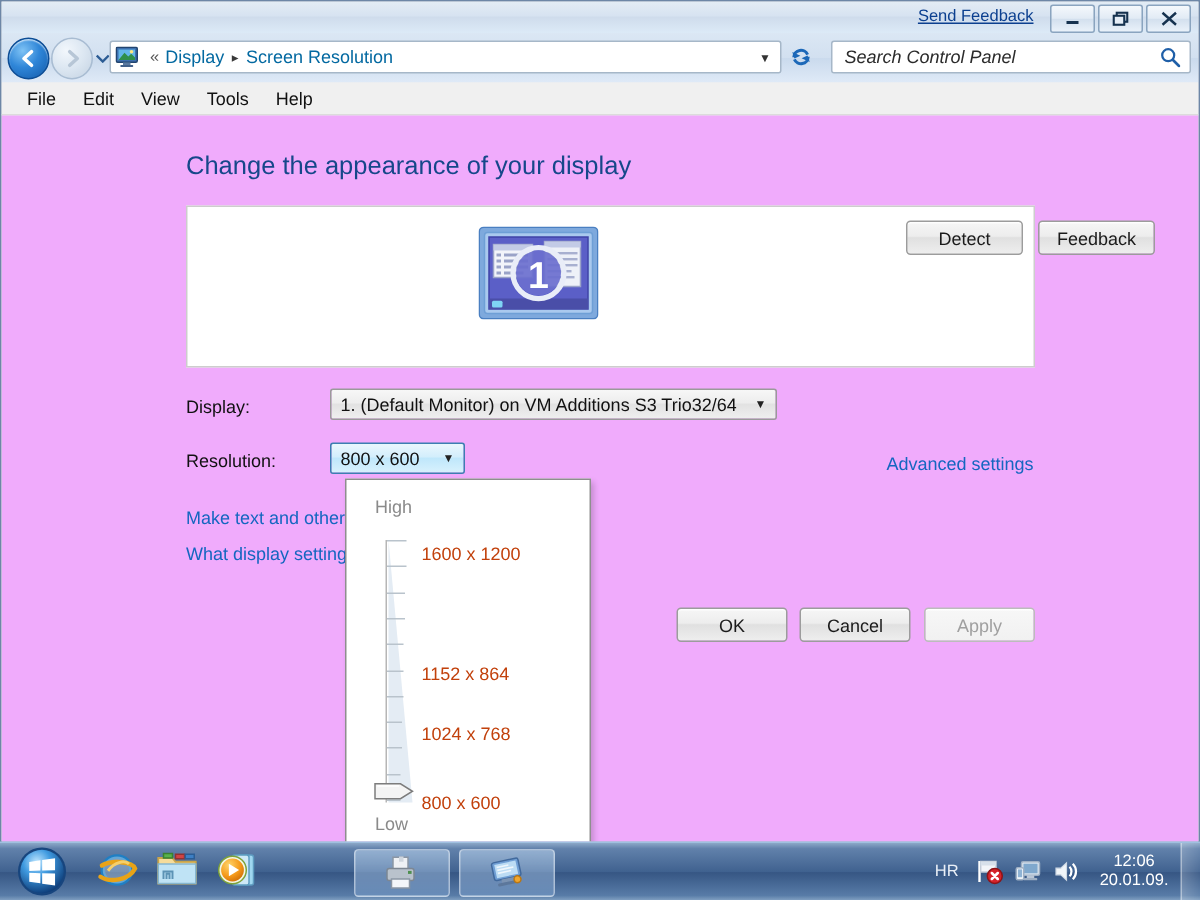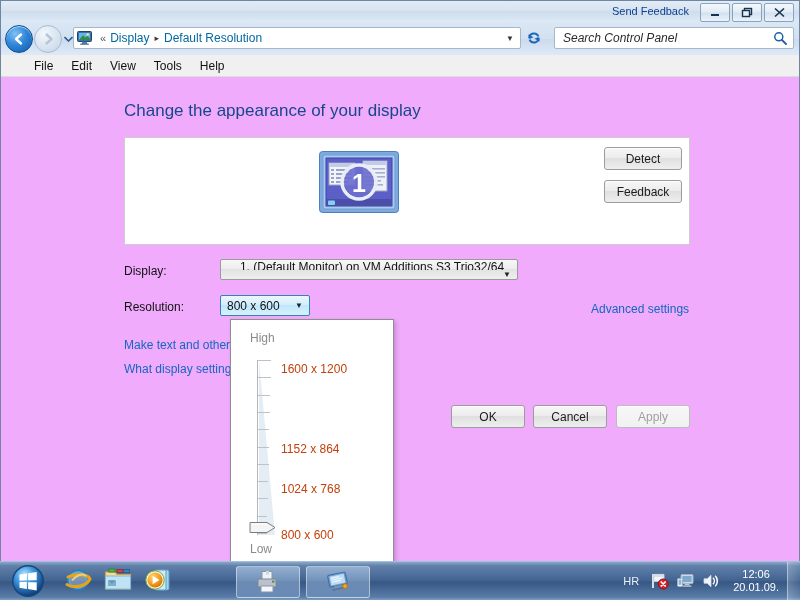--- a/index.html
+++ b/index.html
@@ -19,21 +19,21 @@
     box-sizing:border-box;
     overflow:hidden;
   }
   
   .titlebar{
     position:absolute;left:0;top:0;width:798px;height:21px;
     background:linear-gradient(to bottom,#e3ecf5 0%,#d7e3f1 45%,#cfdcec 50%,#dceaf7 100%);
   }
   .send-feedback{
     position:absolute;right:110px;top:4px;
-    font-size:11px;color:#0b3f8f;cursor:pointer;
+    font-size:11px;color:#0b3f8f;text-decoration:underline;cursor:pointer;
   }
   .wbtns{position:absolute;right:5px;top:2px;display:flex;gap:2px;}
   .wbtn{
     width:28px;height:17px;
     border:1px solid #8aa4bf;border-radius:2px;
     background:linear-gradient(to bottom,#f4f8fc 0%,#e2ebf5 48%,#d3e0ee 52%,#eaf2fa 100%);
     display:flex;align-items:center;justify-content:center;cursor:pointer;
   }
   .wbtn svg{display:block;}
   
@@ -87,21 +87,21 @@
     font-family:"Liberation Sans",sans-serif;font-size:12px;
     font-style:italic;color:#3b3b3b;background:transparent;
   }
   .searchbox input::placeholder{color:#2b2b2b;font-style:italic;opacity:1;}
   .search-icon{margin-right:6px;display:flex;}
   
   .menubar{
     position:absolute;left:0;top:54px;width:798px;height:22px;
     background:#f0f0f0;
     border-bottom:1px solid #dcdcdc;
-    display:flex;align-items:center;padding-left:24px;box-sizing:border-box;
+    display:flex;align-items:center;padding-left:8px;box-sizing:border-box;
   }
   .menuitem{
     padding:2px 9px;font-size:12px;color:#111;cursor:pointer;border-radius:2px;
   }
   
   .content{
     position:absolute;left:0;top:76px;width:798px;height:485px;
     background:#f0abfc;
     overflow:hidden;
   }
@@ -110,21 +110,21 @@
     font-size:17px;color:#16478a;white-space:nowrap;
   }
   .preview-box{
     position:absolute;left:123px;top:60px;width:566px;height:108px;
     border:1px solid #cdcdcd;background:#fff;box-sizing:border-box;
   }
   .monitor-wrap{
     position:absolute;left:194px;top:13px;width:80px;height:62px;
   }
   .side-btns{
-    position:absolute;left:479px;top:9px;display:flex;flex-direction:column;gap:10px;
+    position:absolute;left:479px;top:9px;display:flex;gap:10px;
   }
   .btn{
     font-family:"Liberation Sans",sans-serif;font-size:12px;color:#1b1b1b;
     border:1px solid #9c9c9c;border-radius:3px;
     background:linear-gradient(to bottom,#f6f6f6 0%,#ededed 45%,#e0e0e0 50%,#eeeeee 100%);
     cursor:pointer;text-align:center;
     box-shadow:inset 0 1px 0 rgba(255,255,255,.9);
   }
   .btn.wide{width:78px;height:23px;}
   .btn.dlg{width:74px;height:23px;}
@@ -276,21 +276,21 @@
           <rect x="2" y="2" width="11" height="7" fill="#63b6e8"></rect>
           <path d="M2 9 L6 4.2 L8.5 6.6 L10.5 4.8 L13 7.4 L13 9 Z" fill="#2f8f4a"></path>
           <circle cx="10.7" cy="3.5" r="1.2" fill="#ffe680"></circle>
           <rect x="5" y="10.6" width="5" height="2.2" fill="#5a79a0"></rect>
           <rect x="3.2" y="12.4" width="8.6" height="1.3" rx="0.5" fill="#41608a"></rect>
         </svg>
       </span>
       <span class="crumb-sep">«</span>
       <span class="crumb-txt">Display</span>
       <span class="crumb-arrow">▸</span>
-      <span class="crumb-txt">Default Resolution</span>
+      <span class="crumb-txt">Screen Resolution</span>
       <span class="crumb-caret">▼</span>
     </div>
 
     <div class="refreshbtn">
       <svg width="16" height="16" viewBox="0 0 16 16">
         <path d="M3.2 8.2 A4.8 4.8 0 0 1 12.4 6.4" stroke="#1c68b8" stroke-width="2" fill="none"></path>
         <path d="M2.2 4.6 L3.6 9.0 L7.6 7.2 Z" fill="#1c68b8"></path>
         <path d="M12.8 7.8 A4.8 4.8 0 0 1 3.6 9.6" stroke="#1c68b8" stroke-width="2" fill="none"></path>
         <path d="M13.8 11.4 L12.4 7.0 L8.4 8.8 Z" fill="#1c68b8"></path>
       </svg>
@@ -360,21 +360,21 @@
         </svg>
       </div>
 
       <div class="side-btns">
         <button class="btn wide">Detect</button>
         <button class="btn wide">Feedback</button>
       </div>
     </div>
 
     <div class="lbl" style="left:123px;top:187px;">Display:</div>
-    <div class="combo" style="left:219px;top:182px;width:298px;height:21px;flex-direction:column;">
+    <div class="combo" style="left:219px;top:182px;width:298px;height:21px;">
       <span class="cval">1. (Default Monitor) on VM Additions S3 Trio32/64</span>
       <span class="ccaret">▼</span>
     </div>
 
     <div class="lbl" style="left:123px;top:223px;">Resolution:</div>
     <div class="combo active" style="left:219px;top:218px;width:90px;height:21px;">
       <span class="cval">800 x 600</span>
       <span class="ccaret">▼</span>
     </div>
 

